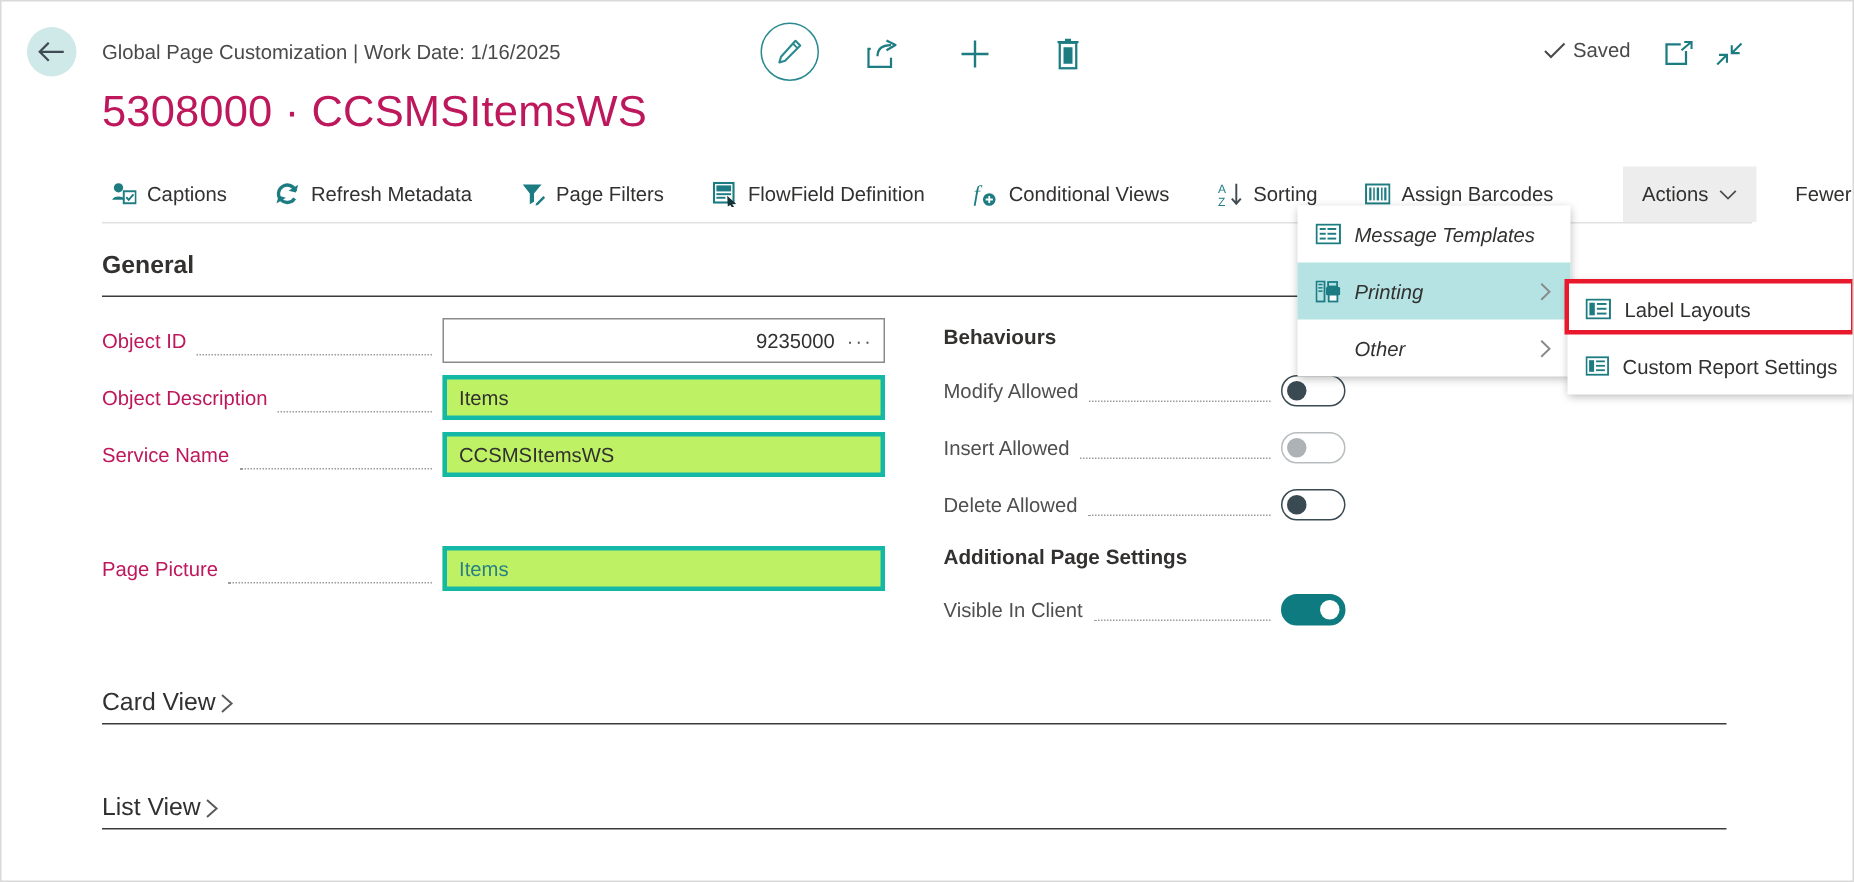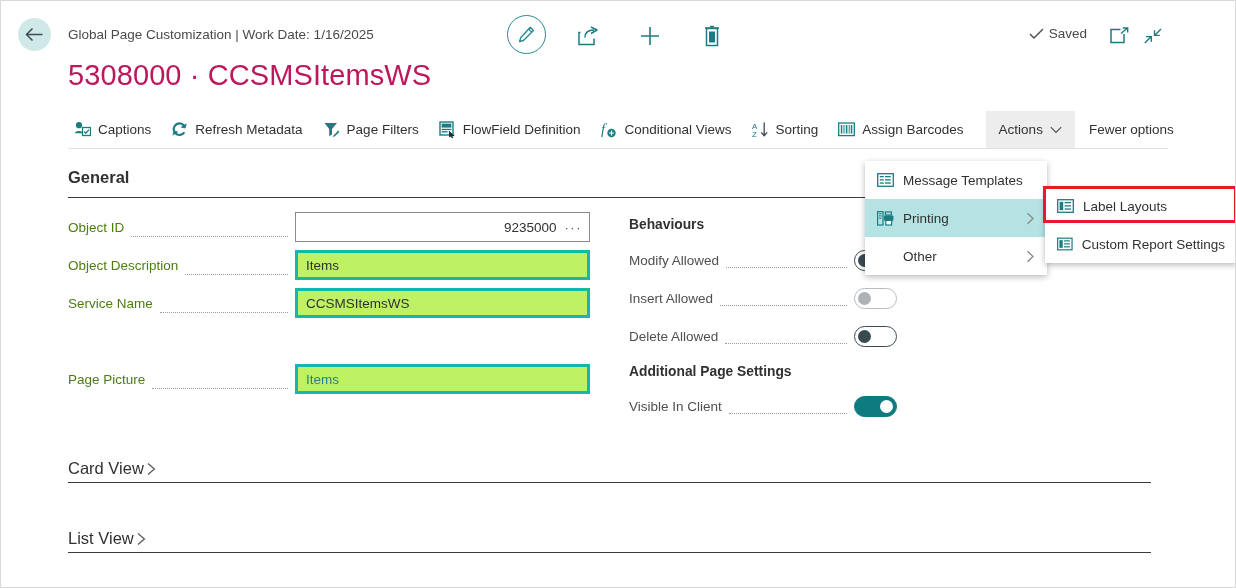--- a/index.html
+++ b/index.html
@@ -109,21 +109,21 @@
     position: absolute;
     left: 67px; top: 110px;
     width: 1100px;
     height: 37px;
     border-bottom: 1px solid #e1e1e1;
   }
   .ribbon-inner {
     display: flex;
     align-items: center;
     height: 37px;
-    gap: 0px;
+    gap: 12px;
   }
   .rb-item {
     display: flex;
     align-items: center;
     gap: 7px;
     padding: 0 10px;
     height: 36px;
     font-size: 13.5px;
     color: #323130;
     white-space: nowrap;
@@ -178,21 +178,21 @@
   .field-row {
     position: absolute;
     left: 67px;
     width: 522px;
     height: 30px;
     display: flex;
     align-items: center;
   }
   .f-label {
     font-size: 13.5px;
-    color: #4d7c0f;
+    color: #be185d;
     white-space: nowrap;
   }
   .f-dots {
     flex: 1;
     margin: 0 7px 0 7px;
     height: 12px;
     border-bottom: 1.5px dotted #9b9b9b;
     align-self: flex-end;
     margin-bottom: 5px;
   }
@@ -331,22 +331,23 @@
   }
 
   
   .menu {
     position: absolute;
     background: #ffffff;
     box-shadow: 0 1.6px 6px rgba(0,0,0,0.28);
     z-index: 40;
   }
   #actions-menu {
-    left: 864px; top: 160px;
+    left: 864px; top: 136px;
     width: 182px;
+    font-style: italic;
   }
   .menu-item {
     height: 38px;
     display: flex;
     align-items: center;
     padding: 0 12px;
     font-size: 13.5px;
     color: #323130;
     gap: 9px;
     cursor: pointer;

